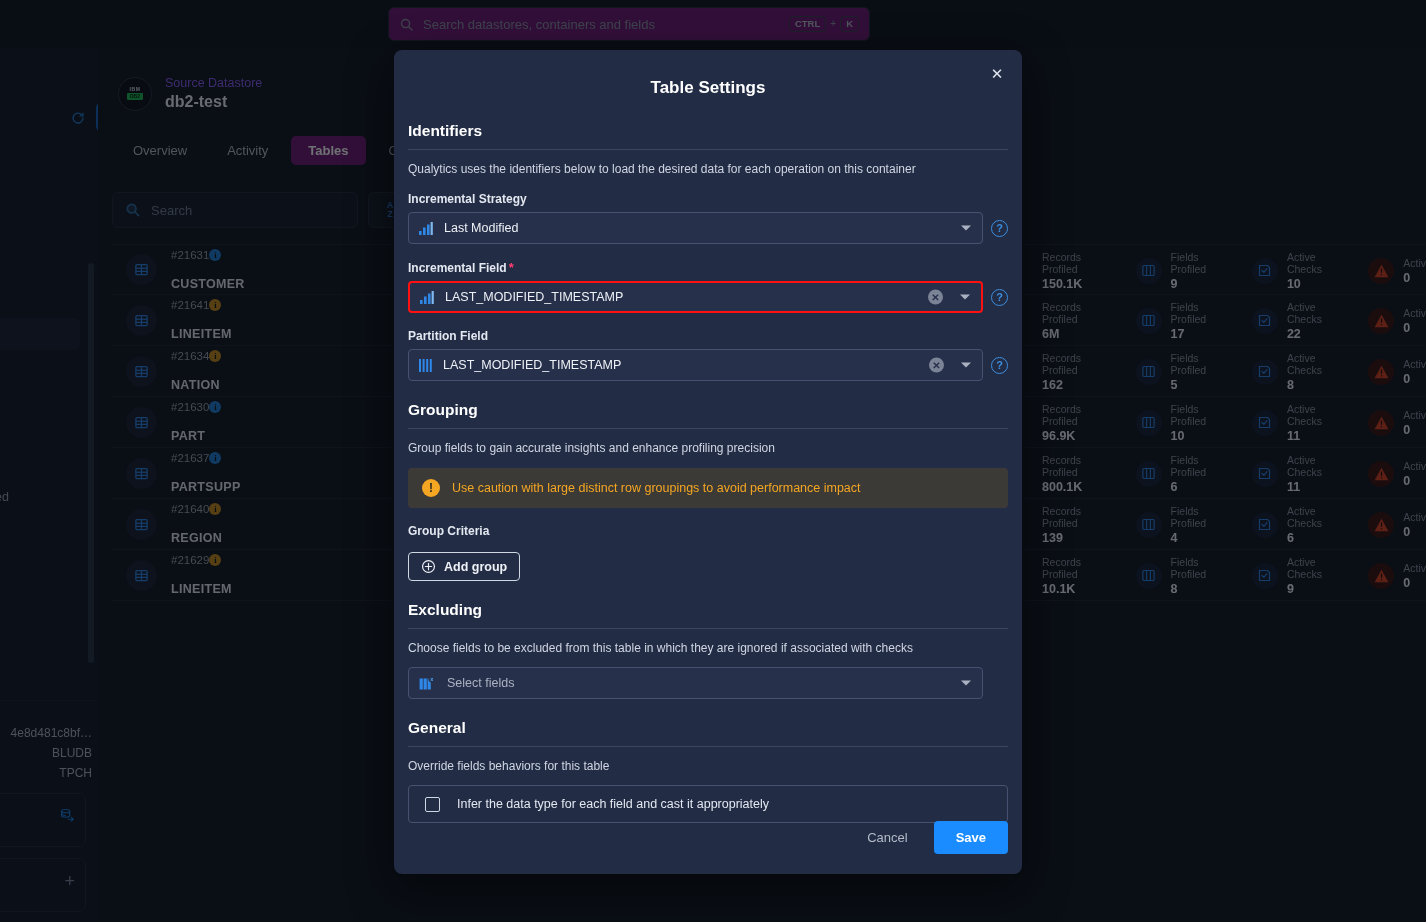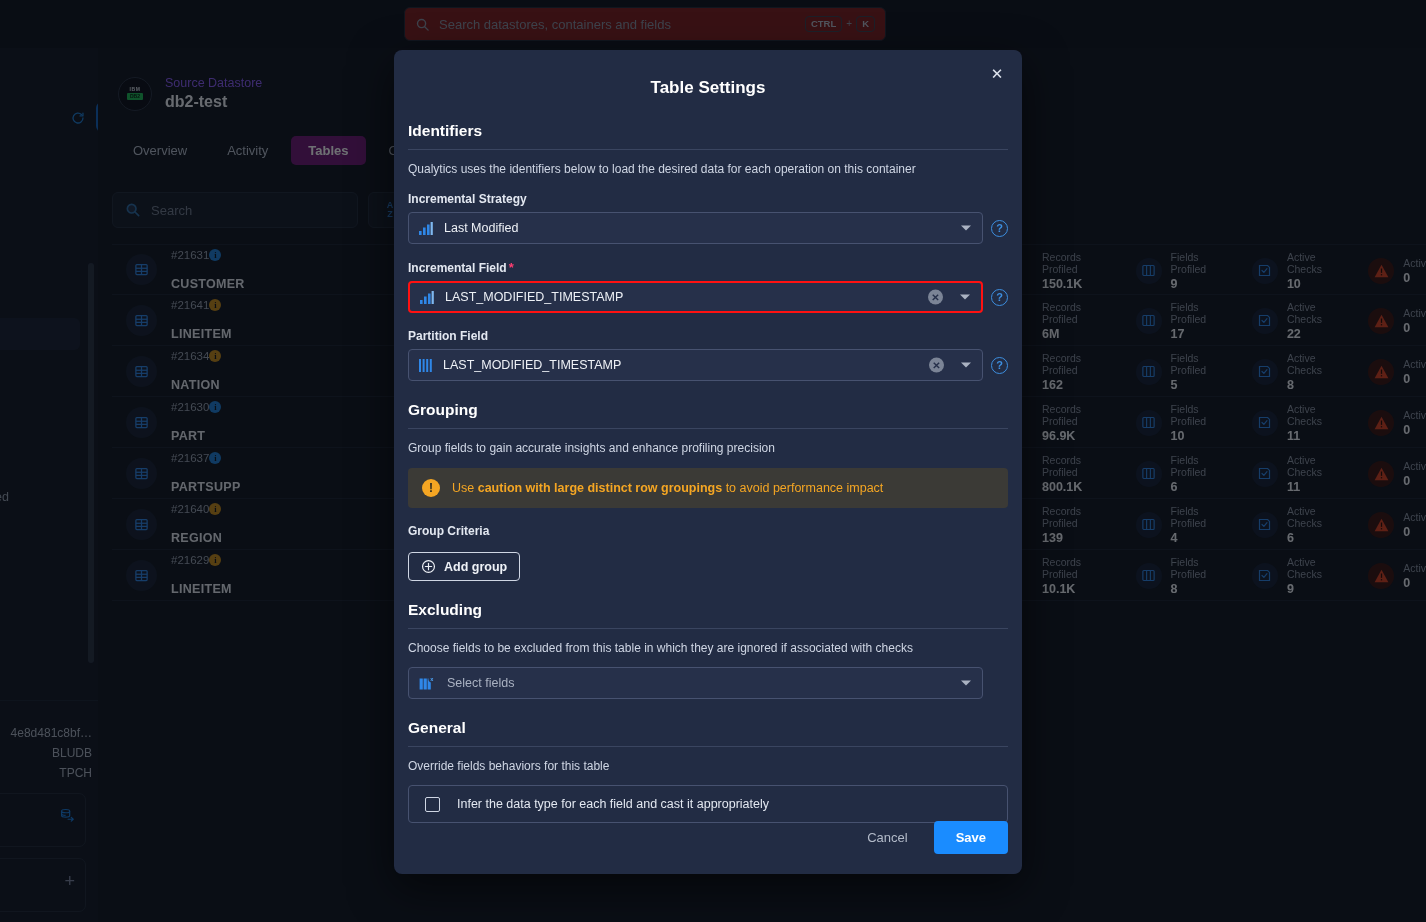--- a/index.html
+++ b/index.html
@@ -10,22 +10,22 @@
     overflow: hidden;
   }
   #app { position: relative; width: 1426px; height: 922px; background: #11161f; }
 
   
   .topbar {
     position: absolute; top: 0; left: 0; width: 1426px; height: 48px;
     background: #0f141d;
   }
   .globalsearch {
-    position: absolute; left: 404px; top: 7px; width: 482px; height: 34px;
-    background: #7f1d1d; border: 1px solid #222a38; border-radius: 6px;
+    position: absolute; left: 388px; top: 7px; width: 482px; height: 34px;
+    background: #701a75; border: 1px solid #222a38; border-radius: 6px;
     display: flex; align-items: center; padding: 0 10px;
   }
   .globalsearch .ph { color: #8b93a3; font-size: 13px; margin-left: 9px; }
   .kbd-wrap { position: absolute; right: 10px; top: 8px; display: flex; align-items: center; gap: 4px; }
   .kbd {
     border: 1px solid #39404f; border-radius: 4px; color: #b8bfcc;
     font-size: 9.5px; font-weight: bold; padding: 2px 5px; line-height: 1;
   }
   .kbd-plus { color: #8b93a3; font-size: 10px; }
 
@@ -174,21 +174,21 @@
   .warn-box {
     background: #3b3a36; border-radius: 4px; padding: 11px 14px; margin-top: 13px;
     display: flex; align-items: center; gap: 12px;
   }
   .warn-ico {
     width: 18px; height: 18px; border-radius: 50%; background: #f5a623;
     color: #2d2a20; font-size: 12px; font-weight: bold;
     display: flex; align-items: center; justify-content: center; flex: 0 0 auto;
   }
   .warn-txt { color: #f5a623; font-size: 12.5px; }
-  .warn-txt b { font-weight: bold; }
+  .warn-txt b { font-weight: normal; }
 
   .addgroup {
     display: inline-flex; align-items: center; gap: 8px; margin-top: 8px;
     border: 1px solid #cfd6e4; border-radius: 4px; padding: 6px 12px;
     color: #eef1f6; font-size: 12.5px; font-weight: bold;
   }
 
   .checkbox-card {
     border: 1px solid #475270; border-radius: 4px; height: 38px; margin-top: 12px;
     display: flex; align-items: center; padding: 0 16px; gap: 17px;

